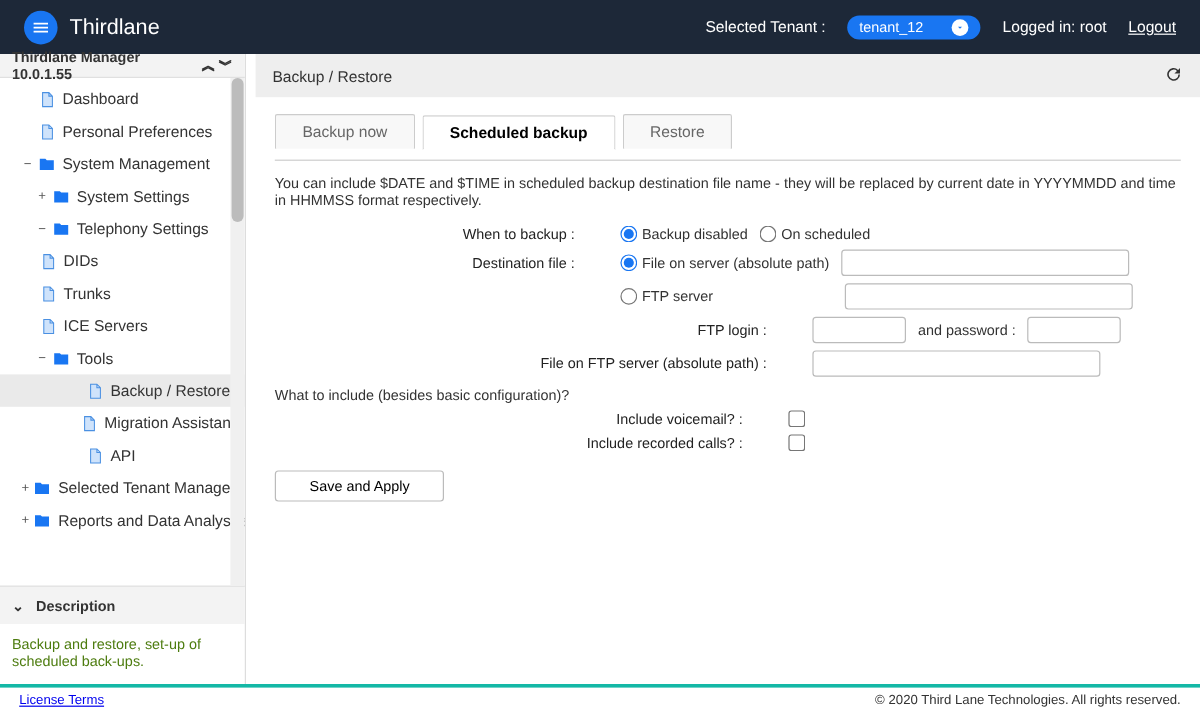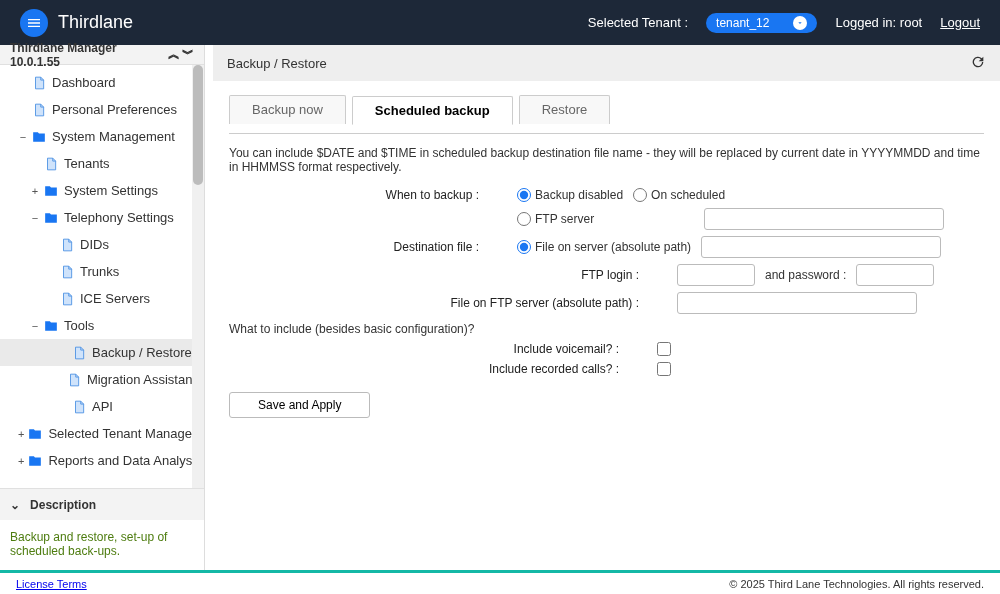--- a/index.html
+++ b/index.html
@@ -15,21 +15,21 @@
 .logout { color: #fff; text-decoration: underline; }
 .below-top { display: flex; height: 525px; }
 .sidebar-wrap { width: 205px; border-right: 1px solid #ddd; display: flex; flex-direction: column; }
 .sb-header { height: 20px; display: flex; align-items: center; padding: 0 10px; font-size: 12px; font-weight: bold; background: #f3f3f3; border-bottom: 1px solid #e0e0e0; }
 .sb-header .toggles { margin-left: auto; display: flex; gap: 2px; }
 .sb-header .toggles span { font-size: 12px; cursor: pointer; }
 .sb-scroll { flex: 1; overflow-y: auto; position: relative; }
 .nav { list-style: none; padding: 4px 0; }
 .nav li { display: flex; align-items: center; padding: 6px 8px 6px 18px; cursor: pointer; font-size: 13px; white-space: nowrap; overflow: hidden; text-overflow: ellipsis; }
 .nav li.indent1 { padding-left: 30px; }
-.nav li.indent2 { padding-left: 46px; }
+.nav li.indent2 { padding-left: 19px; }
 .nav li.indent3 { padding-left: 58px; }
 .nav li.active { background: #eaeaea; }
 .nav .expander { width: 10px; display: inline-block; margin-right: 4px; font-size: 11px; color: #555; text-align: center; }
 .nav .ico { width: 14px; height: 14px; margin-right: 6px; flex-shrink: 0; display: inline-flex; align-items: center; justify-content: center; }
 .nav .ico svg { width: 14px; height: 14px; }
 .folder-blue svg { fill: #1976f2; }
 .page-blue svg { fill: #4a90e2; }
 .sb-desc-header { height: 32px; background: #f3f3f3; border-top: 1px solid #e0e0e0; display: flex; align-items: center; padding: 0 10px; font-size: 12px; font-weight: bold; }
 .sb-desc-header .chev { margin-right: 10px; font-size: 12px; }
 .sb-desc-body { padding: 10px; font-size: 12px; color: #4d7c0f; min-height: 50px; }
@@ -118,30 +118,20 @@
           <li class="indent0">
             <span class="expander">−</span>
             <span class="ico folder-blue">
               <svg viewBox="0 0 24 24">
                 <path d="M10 4H2v16h20V6H12l-2-2z"></path>
               </svg>
             </span>
             <span>System Management</span>
           </li>
           <li class="indent1">
-            <span class="expander"></span>
-            <span class="ico page-blue">
-              <svg viewBox="0 0 24 24">
-                <path d="M6 2h9l5 5v15H6z" fill="#cfe3fb"></path>
-                <path d="M6 2h9l5 5v15H6V2zm9 0v5h5" fill="none" stroke="#4a90e2" stroke-width="1.5"></path>
-              </svg>
-            </span>
-            <span>Tenants</span>
-          </li>
-          <li class="indent1">
             <span class="expander">+</span>
             <span class="ico folder-blue">
               <svg viewBox="0 0 24 24">
                 <path d="M10 4H2v16h20V6H12l-2-2z"></path>
               </svg>
             </span>
             <span>System Settings</span>
           </li>
           <li class="indent1">
             <span class="expander">−</span>
@@ -277,43 +267,43 @@
               <span>Backup disabled</span>
             </label>
           <label class="radio-opt">
               <input type="radio" name="when" style=""> 
               <span>On scheduled</span>
             </label>
         </div>
       </div>
 
       <div class="form-row">
+        <div class="form-label">Destination file :</div>
+        <div class="form-field">
+          <label class="radio-opt">
+              <input type="radio" name="dest" checked="" style=""> 
+              <span>File on server (absolute path)</span>
+            </label>
+          <input type="text" class="text-wide" style="">
+        </div>
+      </div>
+
+      <div class="form-row">
         <div class="form-label"></div>
         <div class="form-field">
           <label class="radio-opt">
               <input type="radio" name="dest" style=""> 
               <span>FTP server</span>
             </label>
           <span style="width:90px"></span>
           <input type="text" class="text-wide" style="">
         </div>
       </div>
 
       <div class="form-row">
-        <div class="form-label">Destination file :</div>
-        <div class="form-field">
-          <label class="radio-opt">
-              <input type="radio" name="dest" checked="" style=""> 
-              <span>File on server (absolute path)</span>
-            </label>
-          <input type="text" class="text-wide" style="">
-        </div>
-      </div>
-
-      <div class="form-row">
         <div class="form-label" style="width:420px">FTP login :</div>
         <div class="form-field">
           <input type="text" class="text-short" style="">
           <span>and password :</span>
           <input type="text" class="text-short" style="">
         </div>
       </div>
 
       <div class="form-row">
         <div class="form-label" style="width:420px">File on FTP server (absolute path) :</div>
@@ -338,14 +328,14 @@
           </div>
       </div>
 
       <button class="save-btn">Save and Apply</button>
     </div>
   </div>
 </div>
 
 <div class="footer">
   <a href="#" class="license">License Terms</a>
-  <span class="copy">© 2025 Third Lane Technologies. All rights reserved.</span>
+  <span class="copy">© 2020 Third Lane Technologies. All rights reserved.</span>
 </div>
 
 </body></html>

